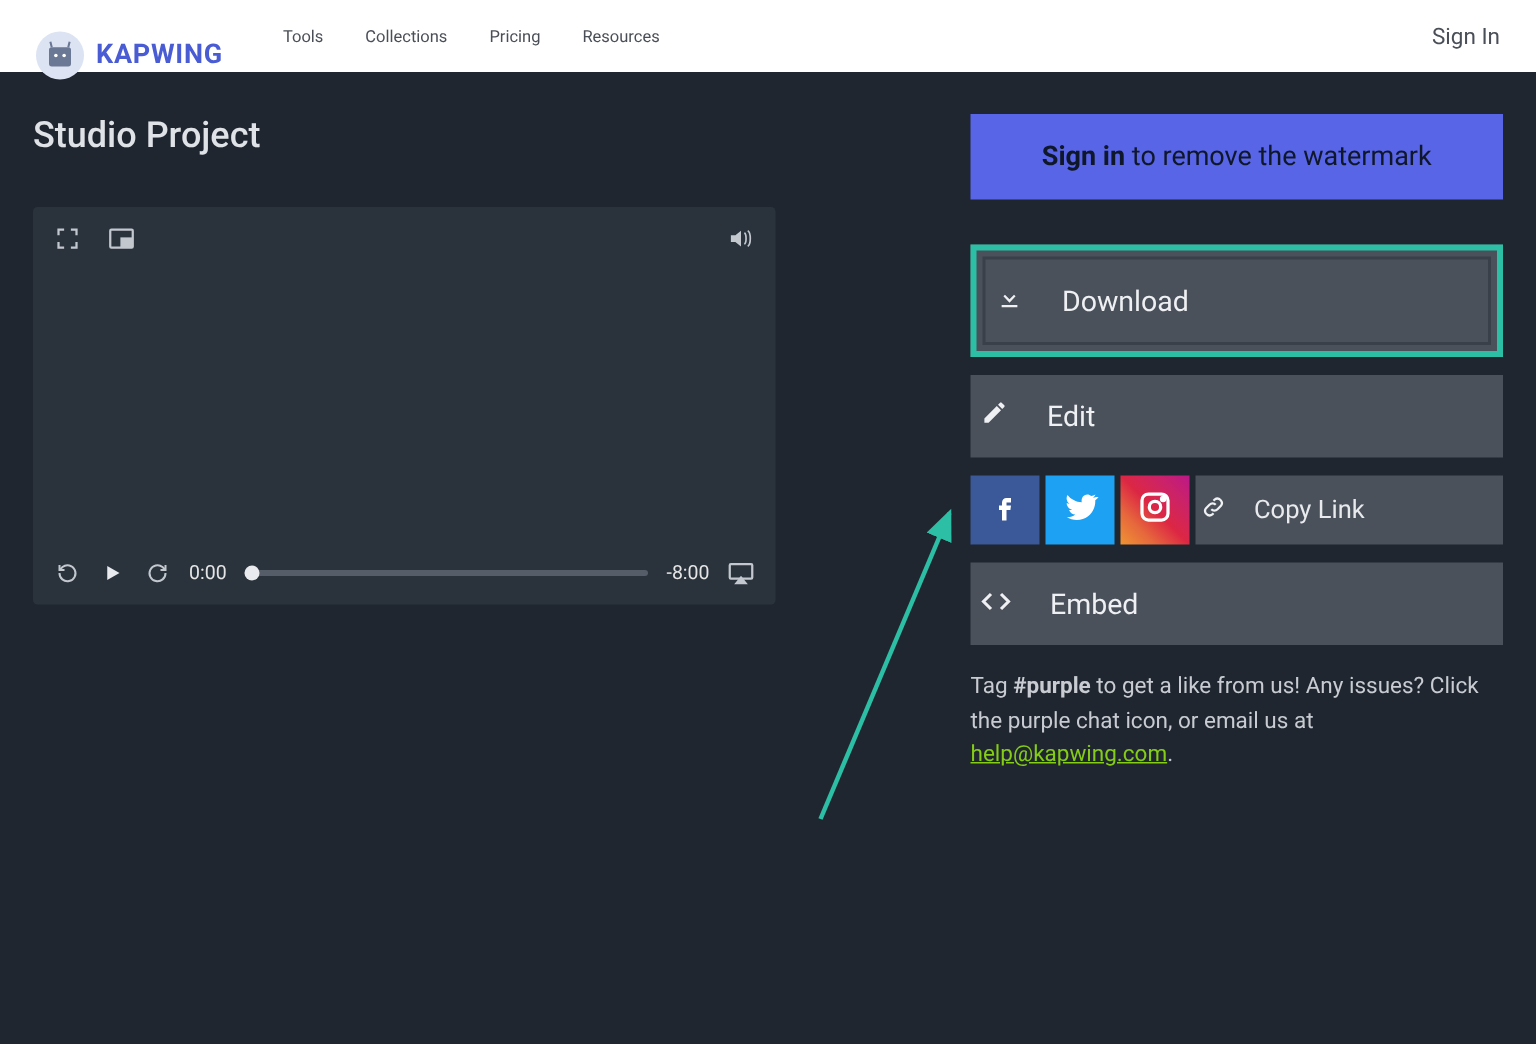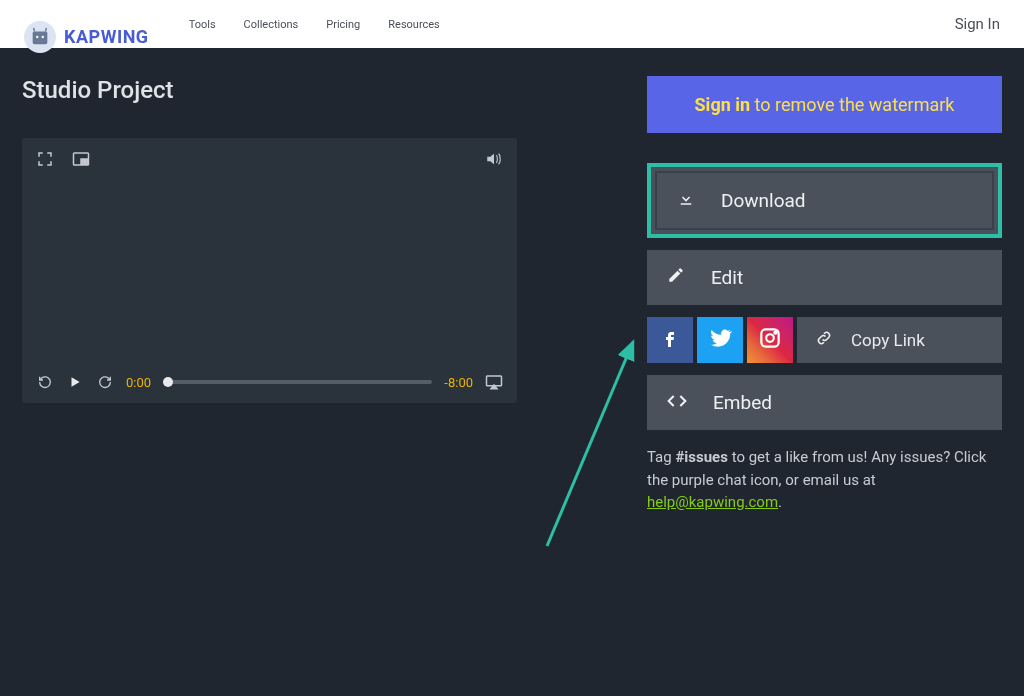--- a/index.html
+++ b/index.html
@@ -37,55 +37,55 @@
     .page-title { color: #dfe2e6; font-size: 24px; font-weight: 500; margin-bottom: 34px; }
     .left-col { width: 495px; }
     .player {
       background: #2a323c; border-radius: 3px; position: relative;
       height: 265px;
       display: flex; flex-direction: column; justify-content: space-between;
       padding: 12px 14px;
     }
     .player-top { display: flex; justify-content: space-between; align-items: center; color: #c3c8cf; }
     .player-top-left { display: flex; gap: 18px; align-items: center; }
-    .player-bottom { display: flex; align-items: center; gap: 12px; color: #eab308; font-size: 13px; }
+    .player-bottom { display: flex; align-items: center; gap: 12px; color: #e5e5e5; font-size: 13px; }
     .icon-btn { width: 18px; height: 18px; display: inline-flex; align-items: center; justify-content: center; }
     .progress {
       flex: 1; height: 4px; background: #555d68; border-radius: 2px; position: relative;
     }
     .progress-knob {
       width: 10px; height: 10px; background: #e8eaed; border-radius: 50%;
       position: absolute; left: 0; top: -3px;
     }
     .right-col { flex: 1; position: relative; }
     .banner {
-      background: #5865e6; color: #fde047; padding: 18px 20px; font-size: 18px;
+      background: #5865e6; color: #0f172a; padding: 18px 20px; font-size: 18px;
       cursor: pointer; margin-bottom: 30px; text-align: center;
     }
     .banner strong { font-weight: 700; }
     .action-btn {
-      background: #4a515b; color: #eef0f3; padding: 16px 20px; font-size: 19px;
+      background: #4a515b; color: #eef0f3; padding: 16px 7px; font-size: 19px;
       display: flex; align-items: center; gap: 26px; cursor: pointer; margin-bottom: 12px;
     }
     .download-highlight {
       border: 4px solid #2dbfa5; background: #4a515b; padding: 4px; margin-bottom: 12px;
     }
     .download-highlight .action-btn { margin-bottom: 0; border: 2px solid #3a4049; }
     .share-label { color: #8b919a; font-size: 12px; letter-spacing: 1px; margin: 22px 0 8px; }
     .share-row { display: flex; gap: 4px; margin-bottom: 12px; }
     .social-sq {
       width: 46px; height: 46px; display: flex; align-items: center; justify-content: center;
       cursor: pointer;
     }
     .fb { background: #3b5998; }
     .tw { background: #1da1f2; }
     .ig { background: linear-gradient(45deg, #f09433, #e6683c, #dc2743, #cc2366, #bc1888); }
     .copy-link {
       flex: 1; background: #4a515b; display: flex; align-items: center; gap: 18px;
-      padding: 0 18px; font-size: 17px; cursor: pointer;
+      padding: 0 3px; font-size: 17px; cursor: pointer;
     }
     .footer-text { color: #c8ccd2; font-size: 15px; line-height: 1.5; margin-top: 16px; }
     .footer-text .hashtag { font-weight: 700; }
     .footer-text a { color: #84cc16; text-decoration: underline; }
     .arrow {
       position: absolute; left: -110px; top: 230px; pointer-events: none;
     }
   </style>
 </head>
 <body>
@@ -243,16 +243,16 @@
     <div class="action-btn">
       <span>
         <svg width="20" height="16" viewBox="0 0 24 18" fill="none" stroke="#eef0f3" stroke-width="2.5">
             <path d="M8 3L2 9l6 6M16 3l6 6-6 6"></path>
           </svg>
       </span>
       <span>Embed</span>
     </div>
 
     <p class="footer-text">
-      <span>Tag </span><span class="hashtag">#issues</span><span> to get a like from us! Any issues? Click the purple chat icon, or email us at </span><a href="#">help@kapwing.com</a><span>.</span>
+      <span>Tag </span><span class="hashtag">#purple</span><span> to get a like from us! Any issues? Click the purple chat icon, or email us at </span><a href="#">help@kapwing.com</a><span>.</span>
     </p>
   </div>
 </div>
 
 </body></html>

